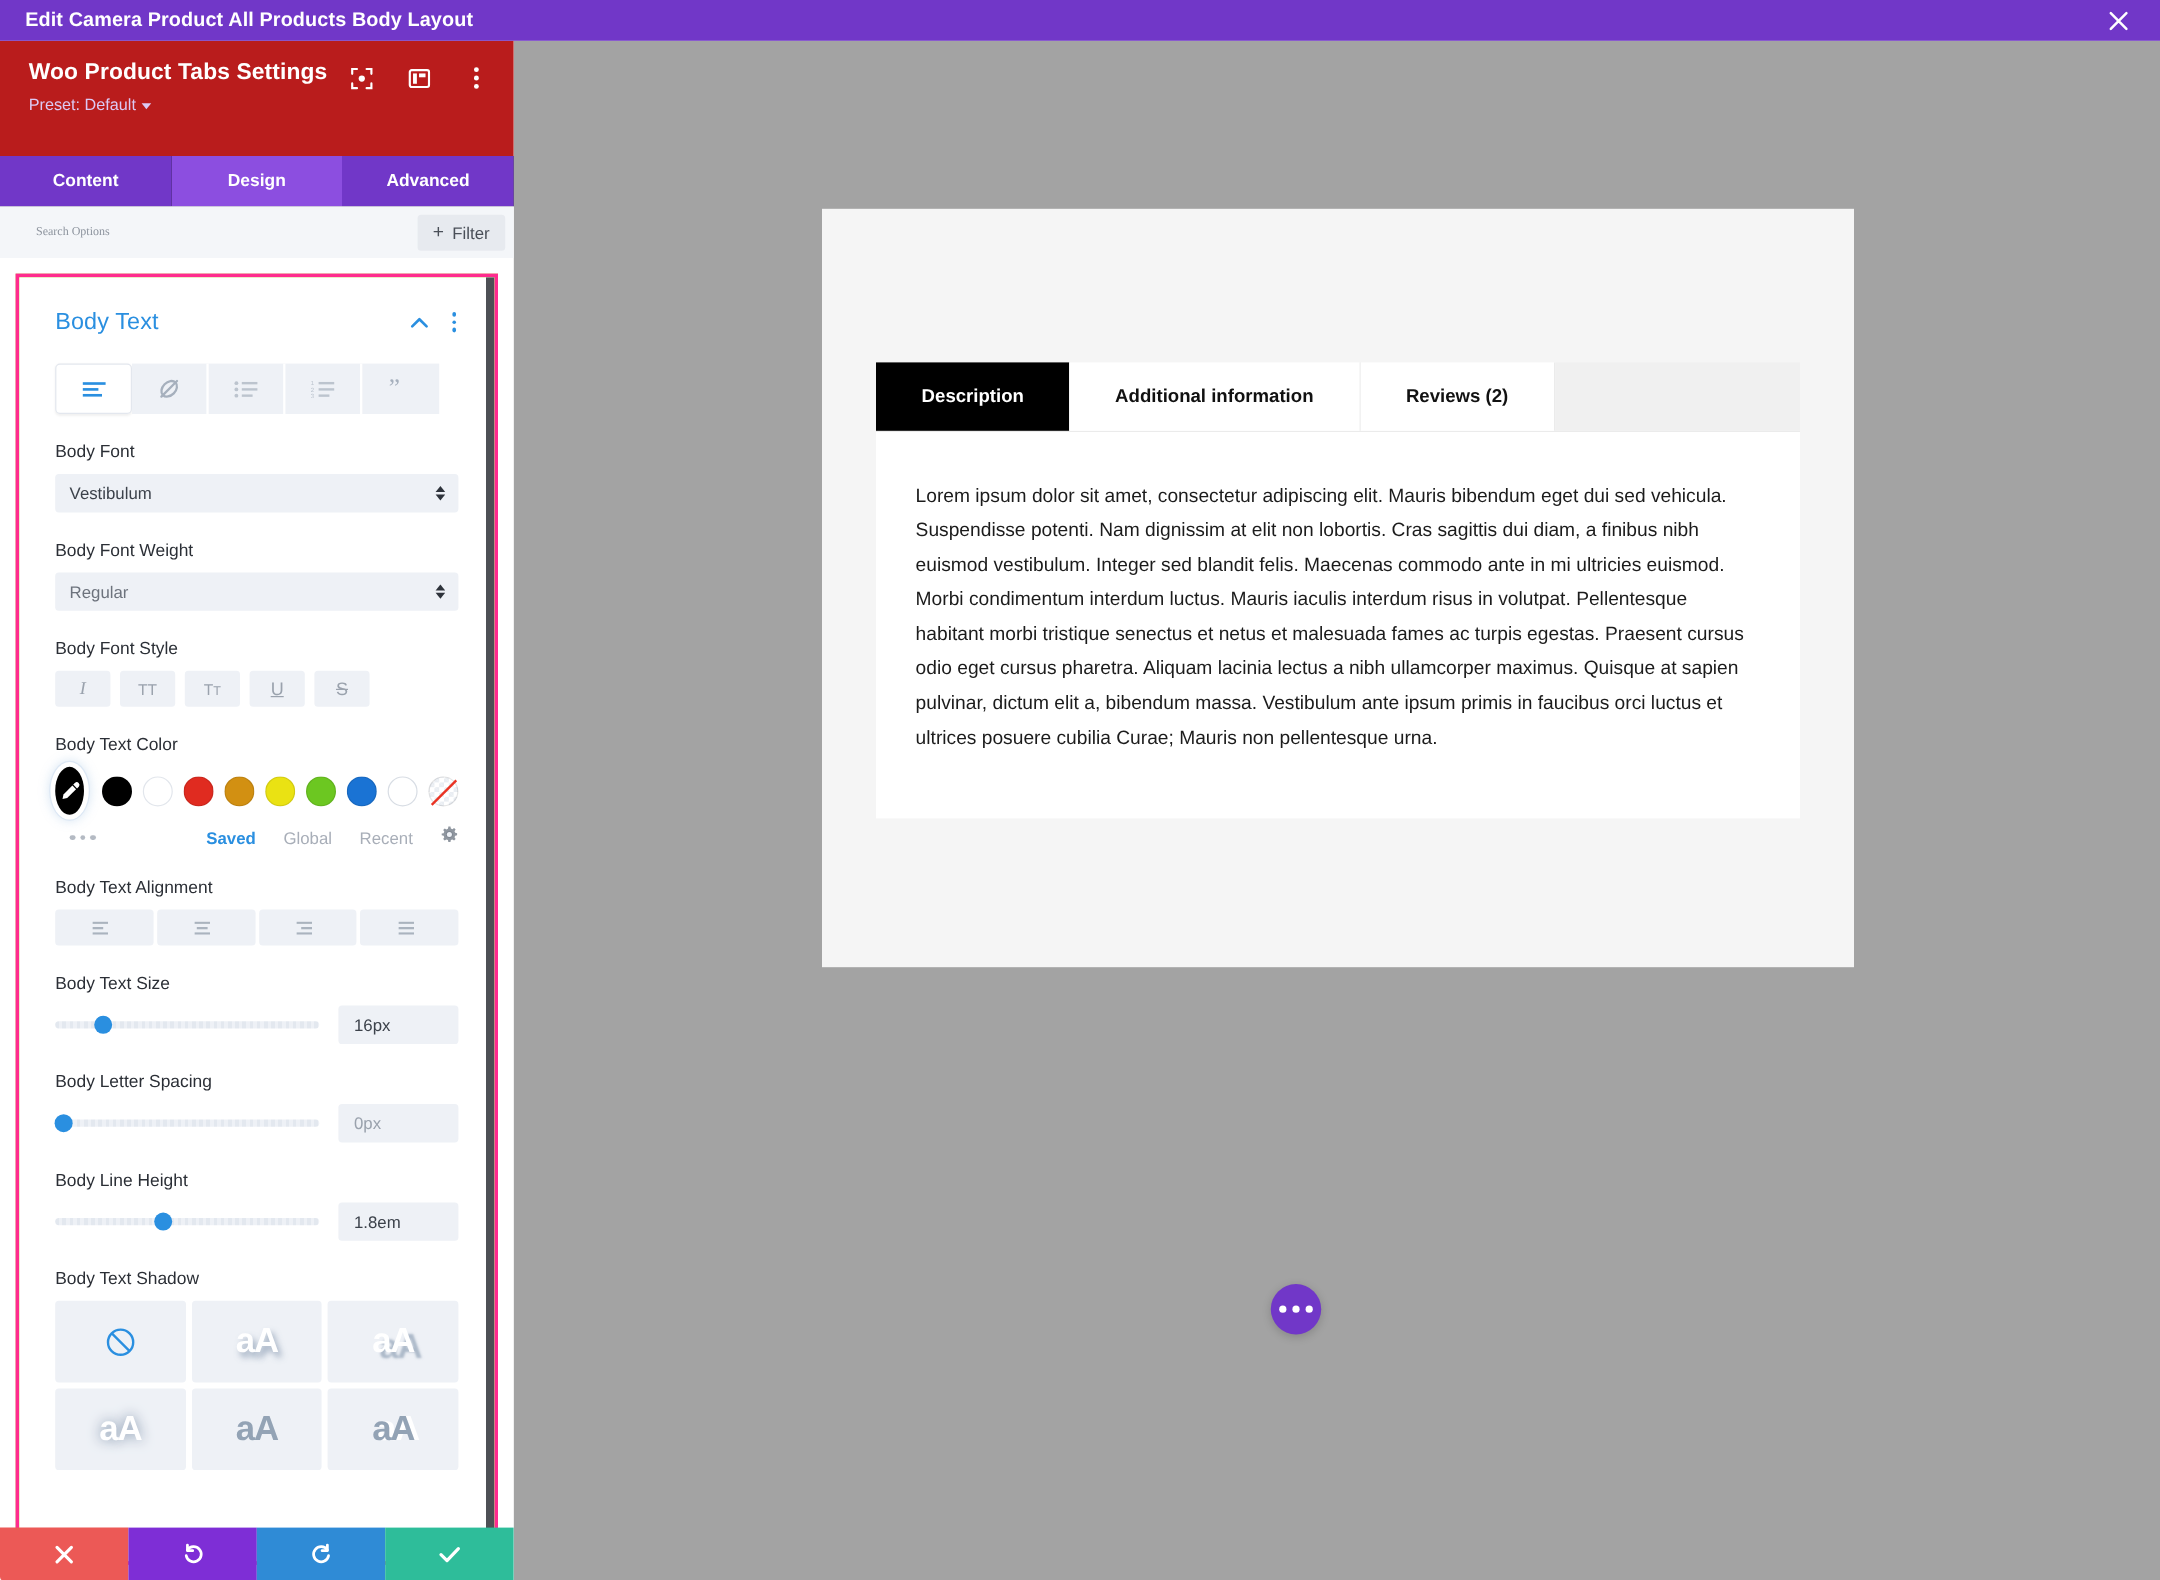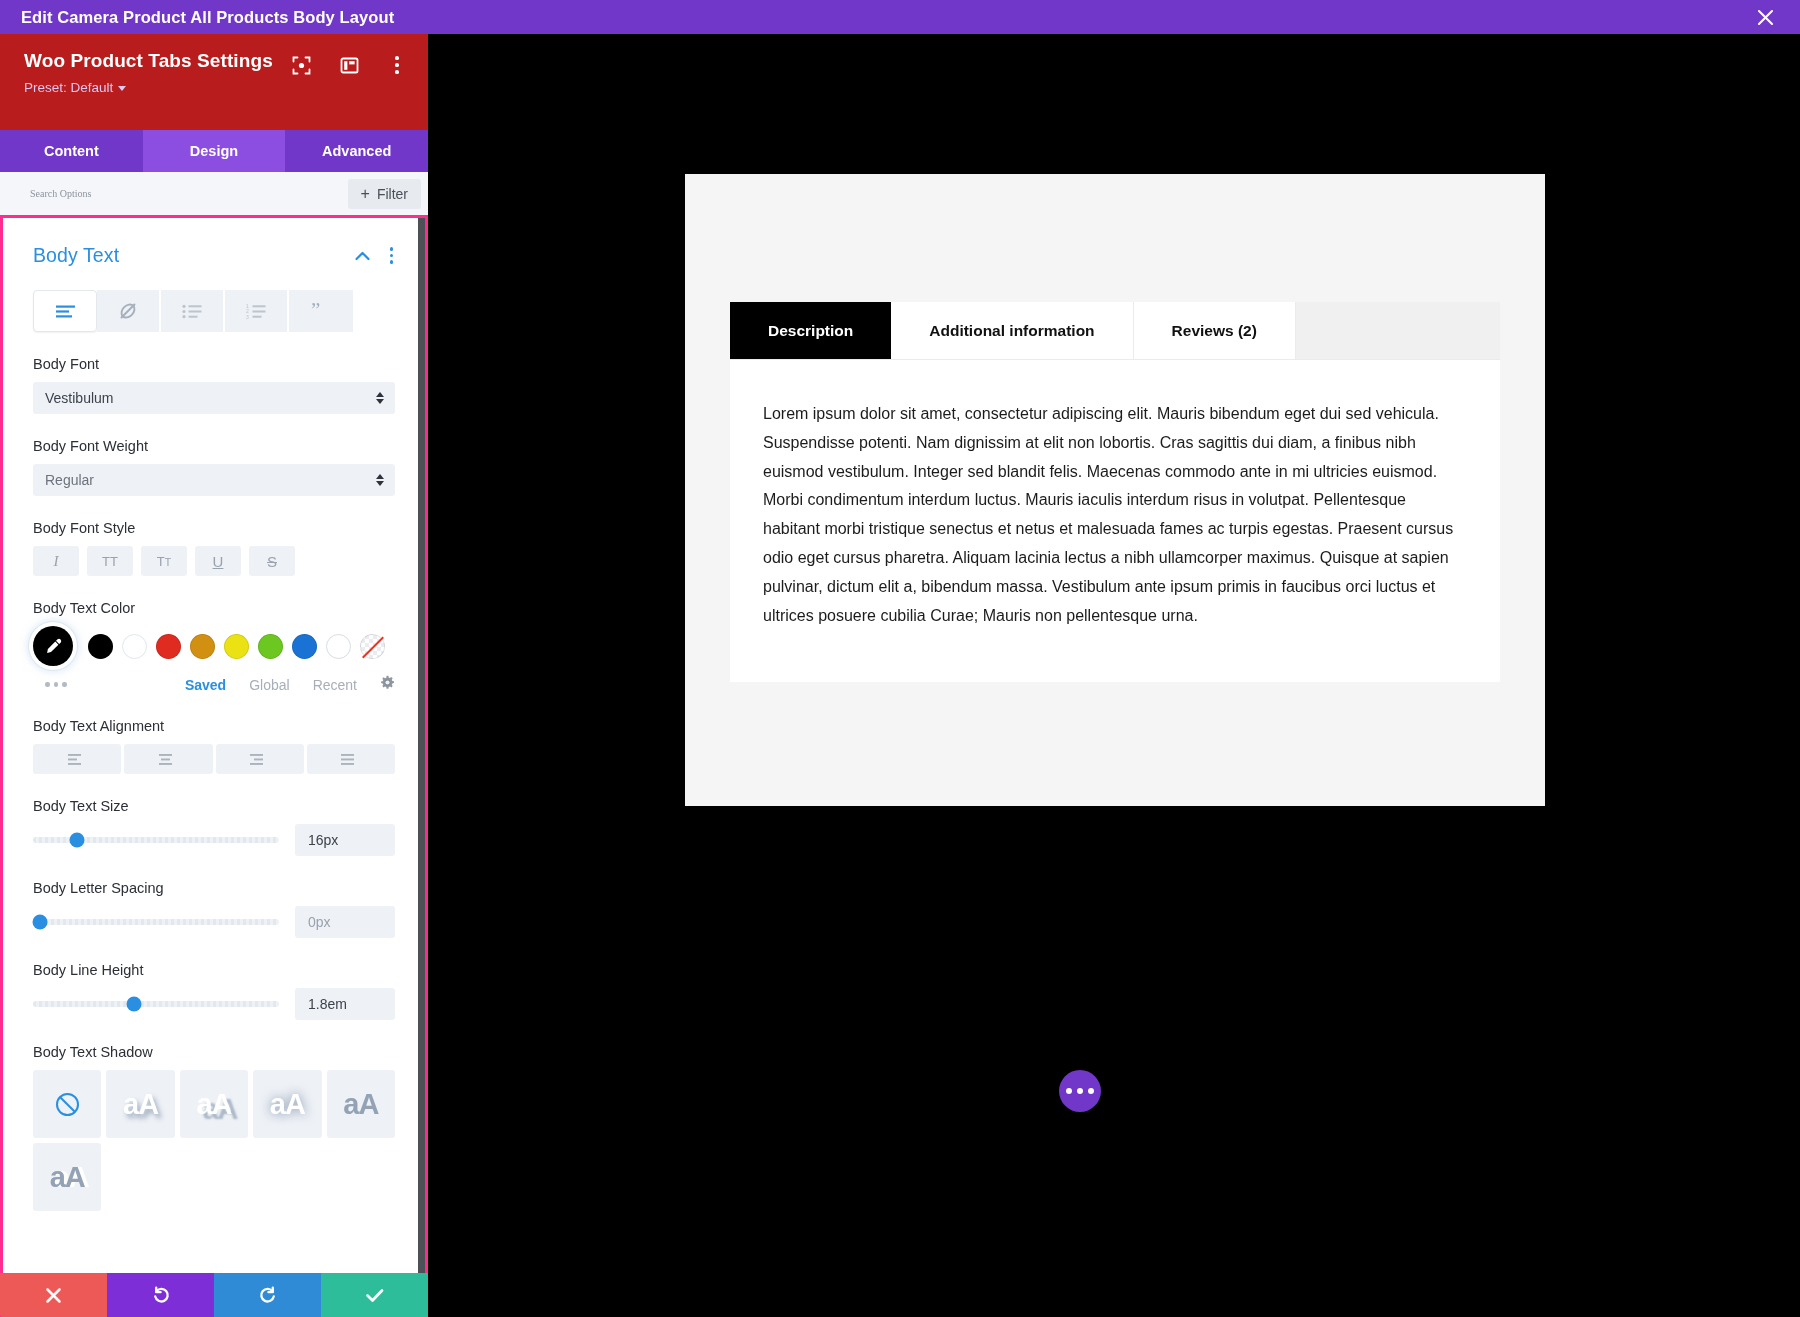--- a/index.html
+++ b/index.html
@@ -80,21 +80,21 @@
     background: #e7eaef; border: none; border-radius: 3px;
     height: 30px; padding: 0 13px; display: flex; align-items: center; gap: 7px;
     font-size: 14px; color: #4a4f58; cursor: pointer; font-family: inherit;
   }
   .filter-plus { font-size: 16px; line-height: 1; color: #4a4f58; }
 
   
   .panel-body-wrap {
     flex: 1 1 auto; position: relative; overflow: hidden;
     border: 3px solid #ff2b8f; background: #bef264;
-    margin: 0; min-height: 0;
+    margin: 13px; min-height: 0;
   }
   .panel-body {
     position: absolute; inset: 0; overflow: hidden; background: #fff;
     padding: 0 0 0 0;
   }
   .panel-scrollbar {
     position: absolute; top: 0; right: 0; width: 7px; height: 1070px;
     background: #4d5055; z-index: 5;
   }
 
@@ -196,21 +196,21 @@
   }
   .val-box {
     width: 100px; height: 32px; background: #eef1f6; border: none; border-radius: 3px;
     display: flex; align-items: center; padding: 0 13px;
     font-size: 14px; color: #3c424b; font-family: inherit;
   }
   .val-box.muted { color: #9aa2ad; }
 
   
   .shadow-grid {
-    display: grid; grid-template-columns: repeat(5, 1fr); gap: 5px; margin-top: 10px;
+    display: grid; grid-template-columns: repeat(3, 1fr); gap: 5px; margin-top: 10px;
   }
   .shadow-cell {
     height: 68px; background: #eef1f6; border-radius: 3px;
     display: flex; align-items: center; justify-content: center; cursor: pointer;
   }
   .sh-txt { font-size: 29px; font-weight: bold; color: #ffffff; letter-spacing: -1px; }
   .sh1 { text-shadow: 3px 4px 5px rgba(120,140,165,.70); }
   .sh2 { text-shadow: 6px 5px 2px rgba(130,150,172,.62); }
   .sh3 { text-shadow: 0 0 11px rgba(120,140,165,.95); }
   .sh4 { color: #93a3b5; text-shadow: none; }
@@ -225,21 +225,21 @@
     flex: 1; display: flex; align-items: center; justify-content: center; cursor: pointer;
   }
   .act-cancel { background: #ec5956; border-bottom-left-radius: 3px; }
   .act-undo   { background: #7e2ed6; }
   .act-redo   { background: #2f8bd6; }
   .act-save   { background: #2ebd9a; }
 
   
   .preview {
     position: absolute; top: 34px; left: 428px;
-    width: 1372px; height: 1283px; background: #000000; overflow: hidden;
+    width: 1372px; height: 1283px; background: #a3a3a3; overflow: hidden;
   }
   .section-box {
     position: absolute; left: 257px; top: 140px; width: 860px; height: 632px;
     background: #f5f5f5;
   }
   .tabs-wrap { position: absolute; left: 45px; top: 128px; width: 770px; }
   .tabs-row { display: flex; height: 57px; align-items: stretch; }
   .ptab {
     display: flex; align-items: center; justify-content: center;
     font-size: 15.5px; font-weight: bold; background: #ffffff; color: #111111;

